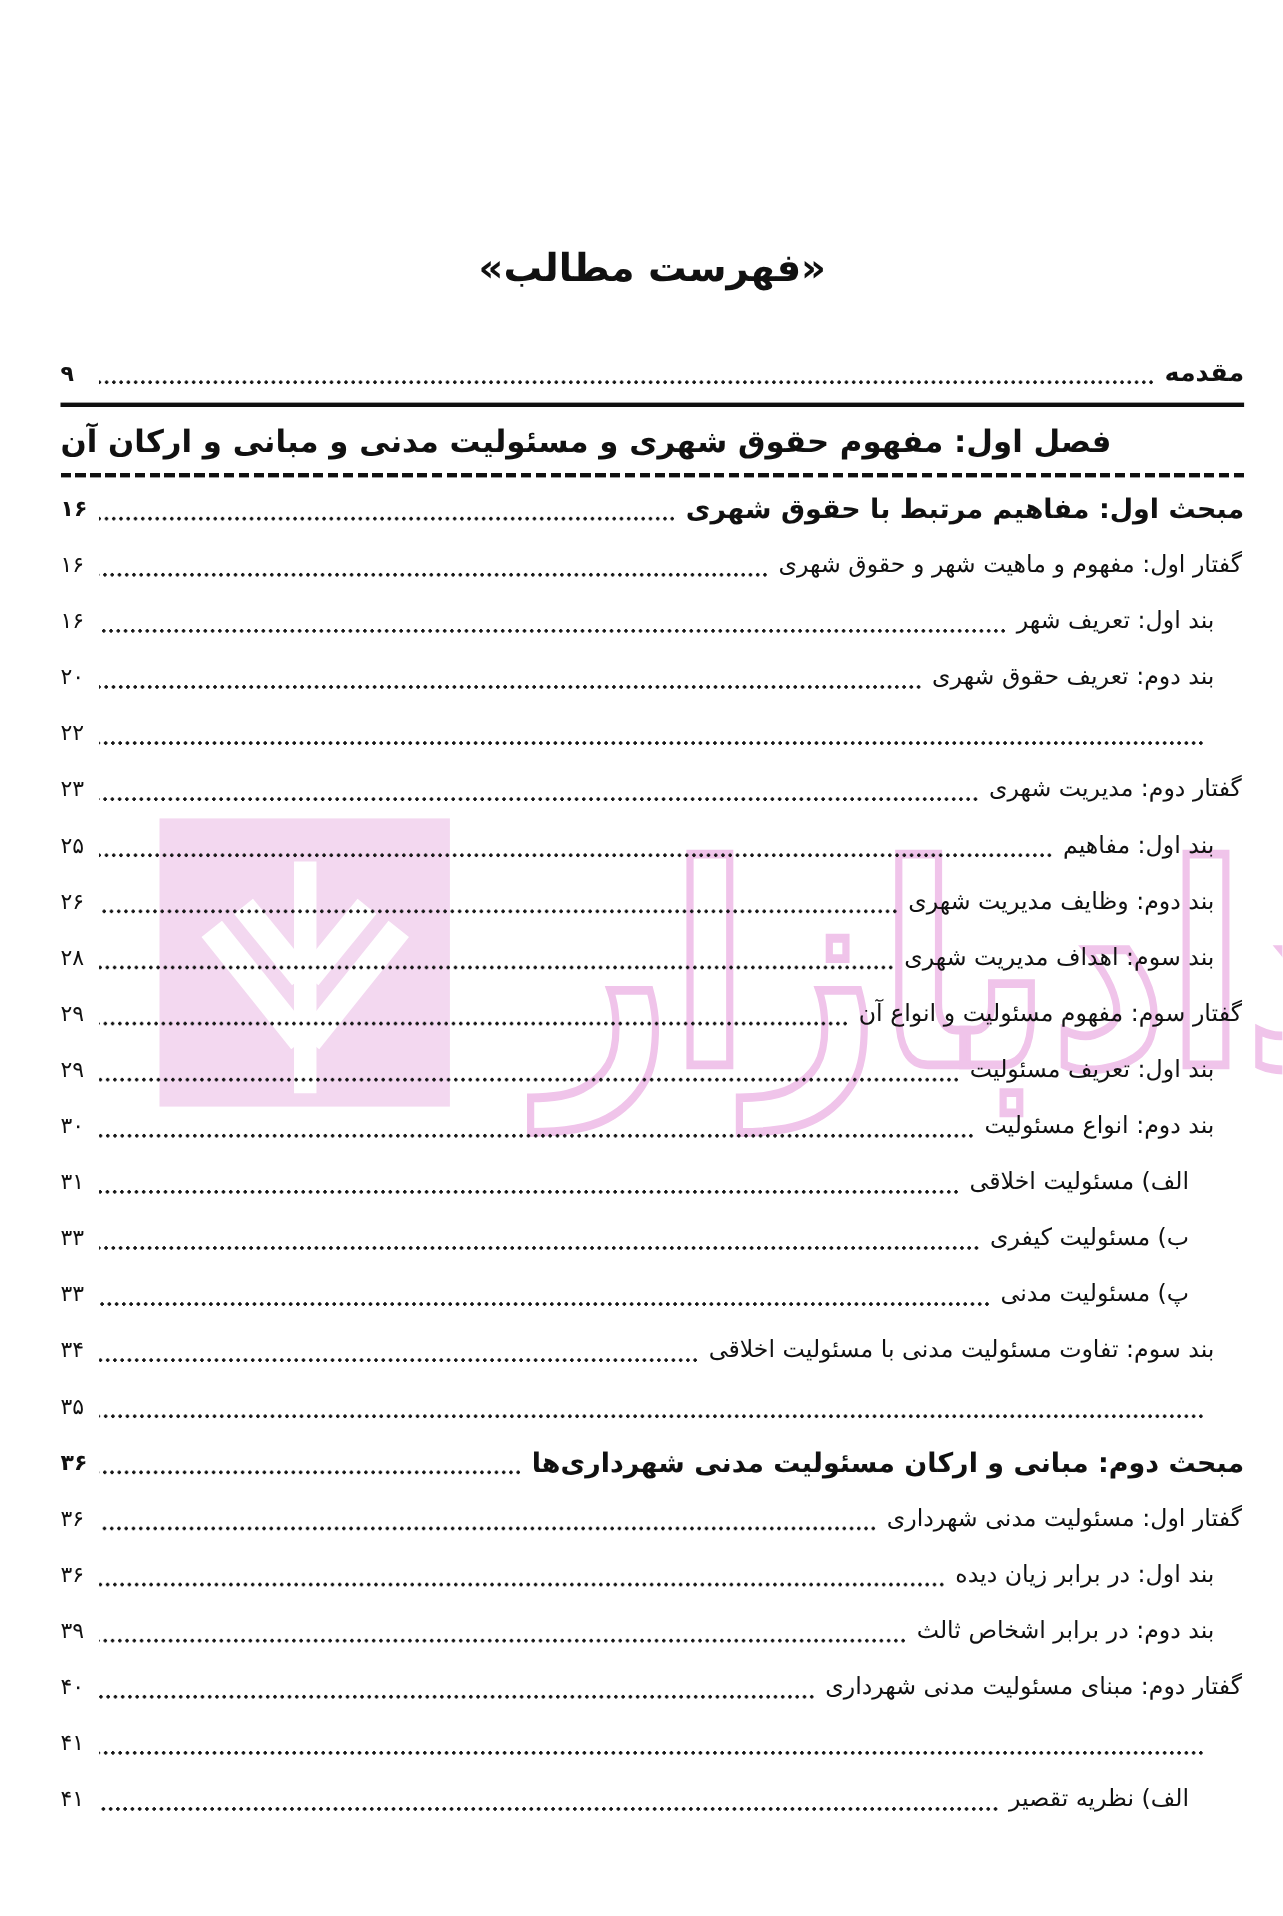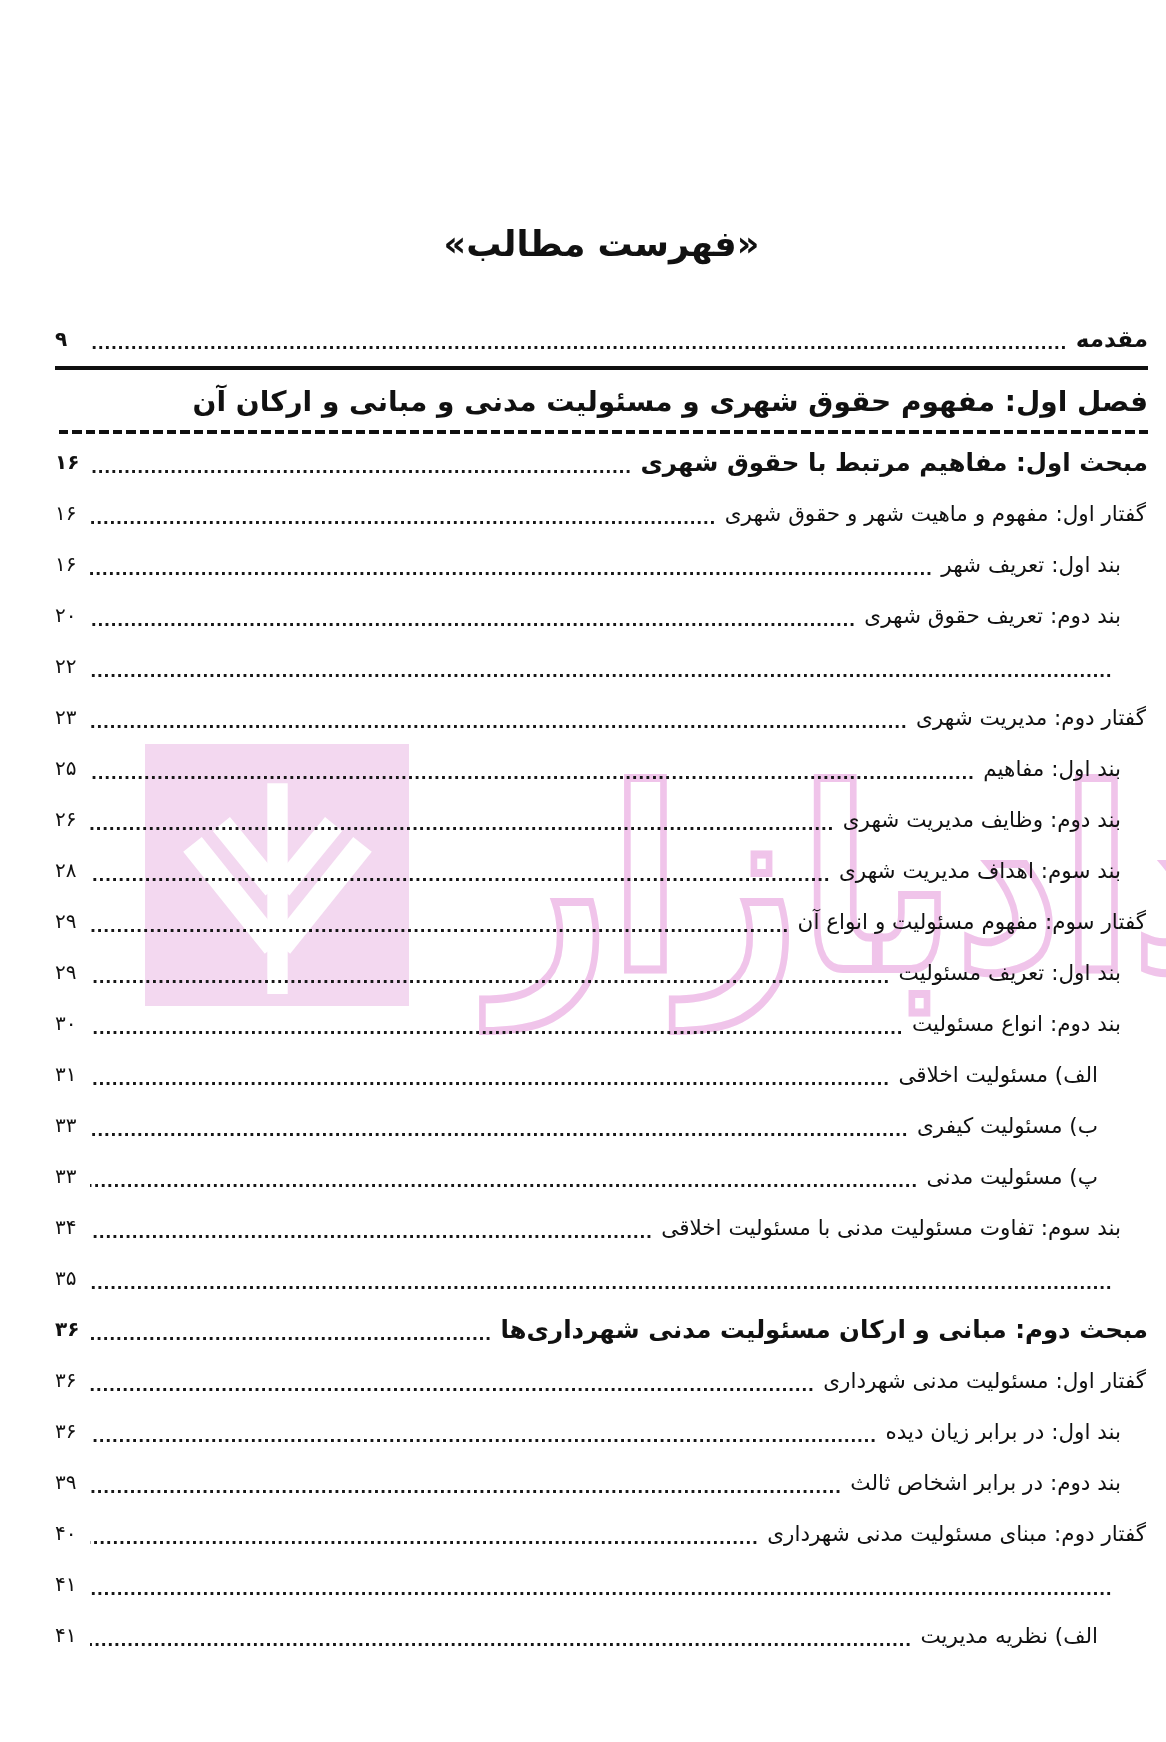--- a/index.html
+++ b/index.html
@@ -41,21 +41,21 @@
     color:transparent;
     -webkit-text-stroke:8px #f0c4ea;
     transform:scaleX(0.82);
     transform-origin:center bottom;
     direction:rtl;
   }
   
   .content{
     position:relative;
     z-index:1;
-    margin:0 18px 0 55px;
+    margin:0 35px 0 55px;
   }
   .doc-title{
     padding-top:222px;
     text-align:center;
     font-size:35px;
     font-weight:bold;
     letter-spacing:0px;
     line-height:1.3;
     
   }
@@ -89,21 +89,21 @@
     font-weight:bold;
     font-size:23px;
   }
   .rule{
     height:4.5px;
     background:#101010;
     margin-top:2px;
   }
   .chapter-title{
     margin-top:14px;
-    text-align:right;
+    text-align:left;
     font-size:28px;
     font-weight:bold;
     line-height:1.3;
   }
   .dashed-divider{
     margin-top:10px;
     height:3.5px;
     background:repeating-linear-gradient(to left, #101010 0 9.5px, transparent 9.5px 13.5px);
   }
   .toc-list{margin-top:3px;}
@@ -278,20 +278,20 @@
     <span class="dots"></span>
     <span class="pagenum">۴۰</span>
   </div>
 
   <div class="row band">
     <span class="dots"></span>
     <span class="pagenum">۴۱</span>
   </div>
 
   <div class="row sub">
-    <span class="label">الف) نظریه مدیریت</span>
+    <span class="label">الف) نظریه تقصیر</span>
     <span class="dots"></span>
     <span class="pagenum">۴۱</span>
   </div>
 </div>
 
   </div>
 </div>
 
 </body></html>

